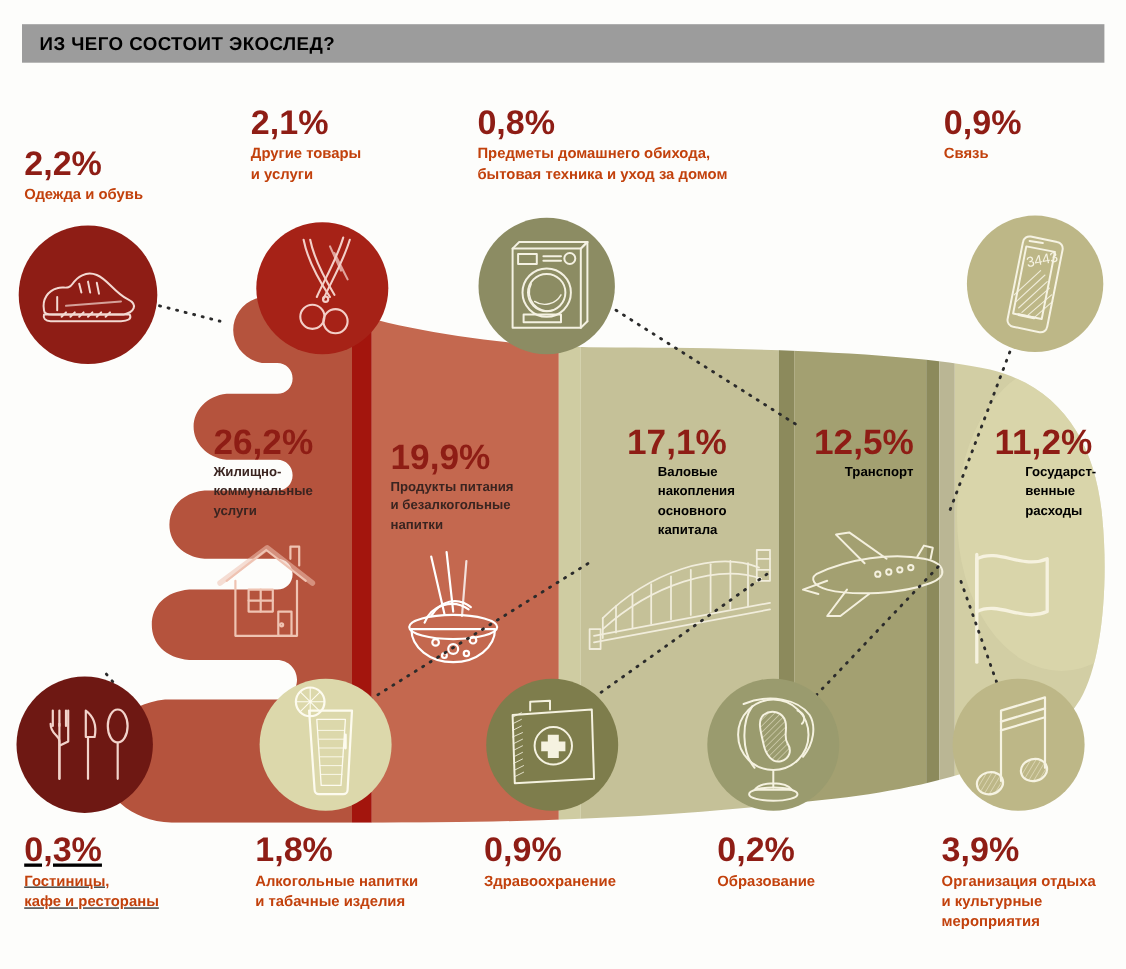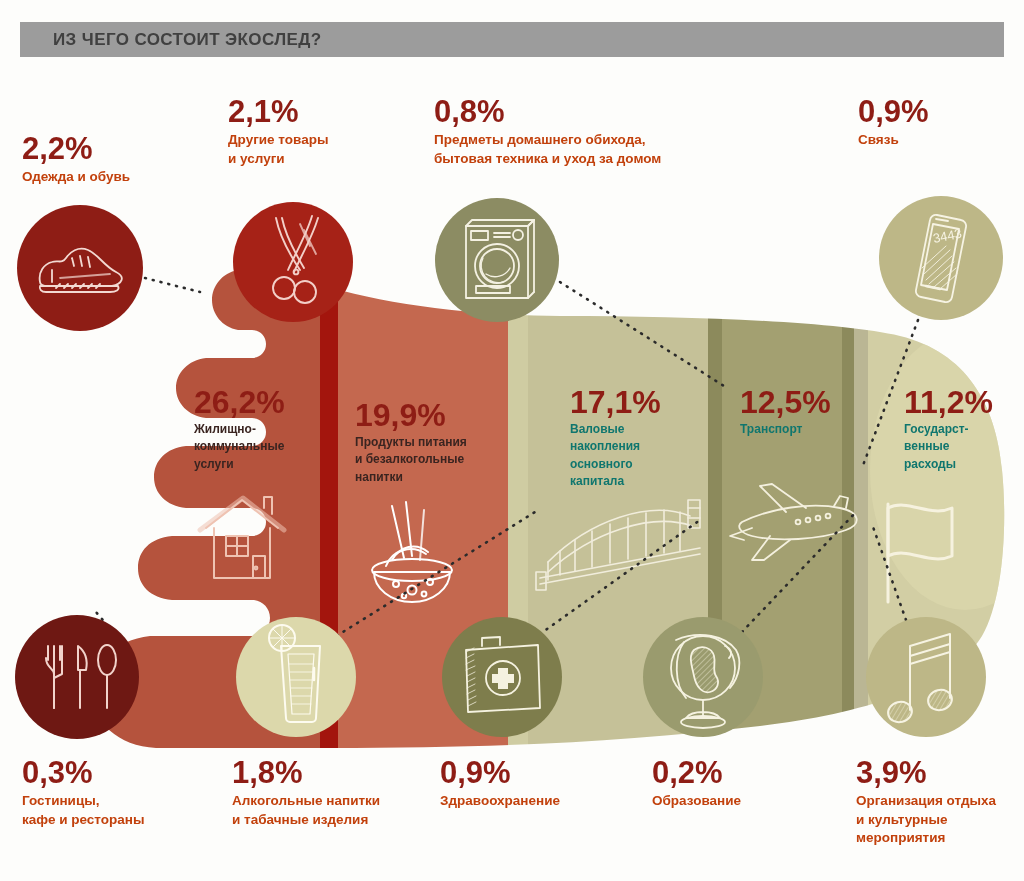--- a/index.html
+++ b/index.html
@@ -12,22 +12,22 @@
     position:relative;
   }
   #stage{position:absolute;left:0;top:0;width:1024px;height:881px;}
 
   
   .header-bar{
     position:absolute;left:20px;top:22px;width:984px;height:35px;
     background:#9c9c9c;display:flex;align-items:center;
   }
   .header-title{
-    color:#404040;font-size:17px;font-weight:bold;letter-spacing:.4px;
-    padding-left:16px;white-space:nowrap;margin-left:17px;
+    color:#000000;font-size:17px;font-weight:bold;letter-spacing:.4px;
+    padding-left:16px;white-space:nowrap;
   }
 
   
   svg.art{position:absolute;left:0;top:0;width:1024px;height:881px;}
 
   
   .callout{position:absolute;}
   .pct{
     color:#8e1d15;font-weight:bold;line-height:1;
     white-space:nowrap;
@@ -38,21 +38,21 @@
   }
   .pct-top{font-size:31px;}
 
   
   .inlabel{position:absolute;}
   .inlabel .pct{font-size:32px;}
   .inlabel .cap{font-size:12px;line-height:1.45;margin-top:3px;}
   .inlabel.red .pct{color:#8e1d15;}
   .inlabel.red .cap{color:#3a2420;}
   .inlabel.olive .pct{color:#8e1d15;}
-  .inlabel.olive .cap{color:#0f766e;}
+  .inlabel.olive .cap{color:#000000;margin-left:28px;}
 </style>
 </head>
 <body>
 
 <div id="stage">
 
   <div class="header-bar">
     <div class="header-title">ИЗ ЧЕГО СОСТОИТ ЭКОСЛЕД?</div>
   </div>
 
@@ -392,21 +392,21 @@
     <div class="cap">Транспорт</div>
   </div>
 
   <div class="inlabel olive" style="left:904px;top:386px;width:110px;">
     <div class="pct">11,2%</div>
     <div class="cap">Государст-
 венные
 расходы</div>
   </div>
 
-  <div class="callout" style="left:22px;top:757px;">
+  <div class="callout" style="left:22px;top:757px;text-decoration:underline;">
     <div class="pct pct-top">0,3%</div>
     <div class="cap">Гостиницы,
 кафе и рестораны</div>
   </div>
 
   <div class="callout" style="left:232px;top:757px;">
     <div class="pct pct-top">1,8%</div>
     <div class="cap">Алкогольные напитки
 и табачные изделия</div>
   </div>

